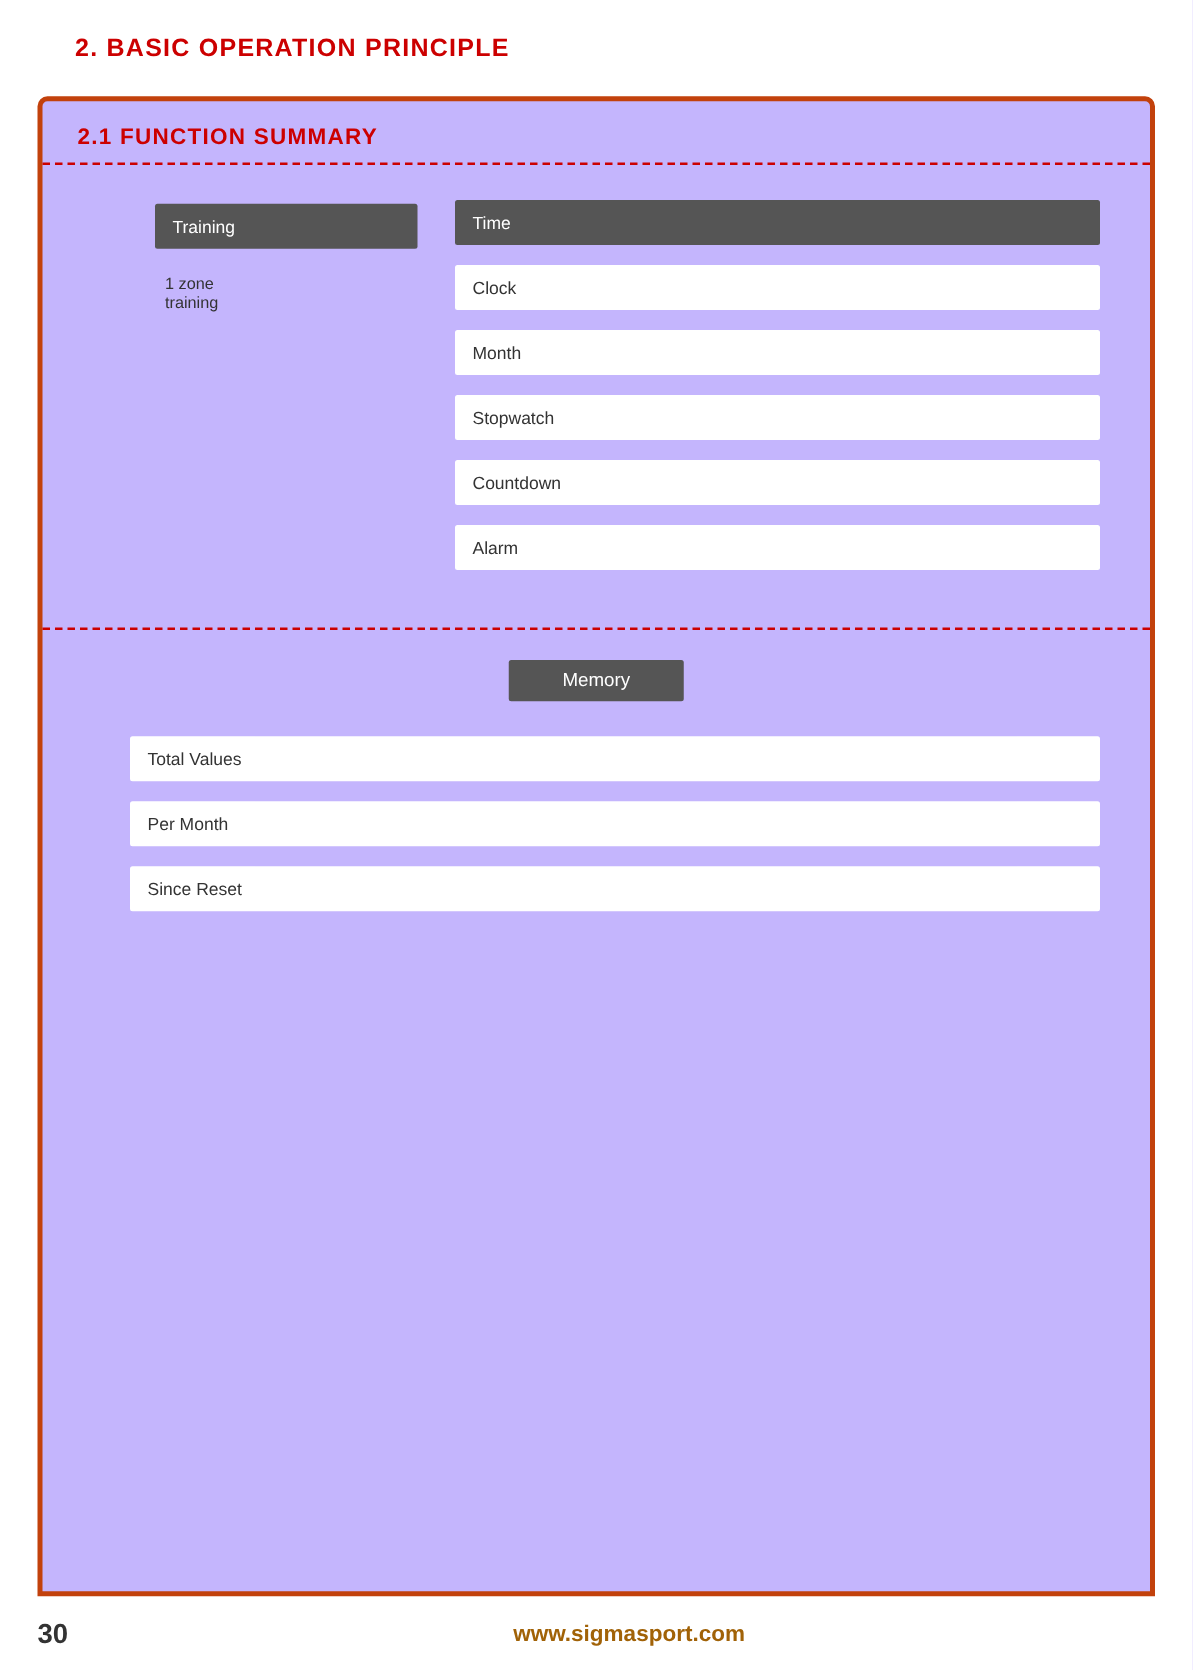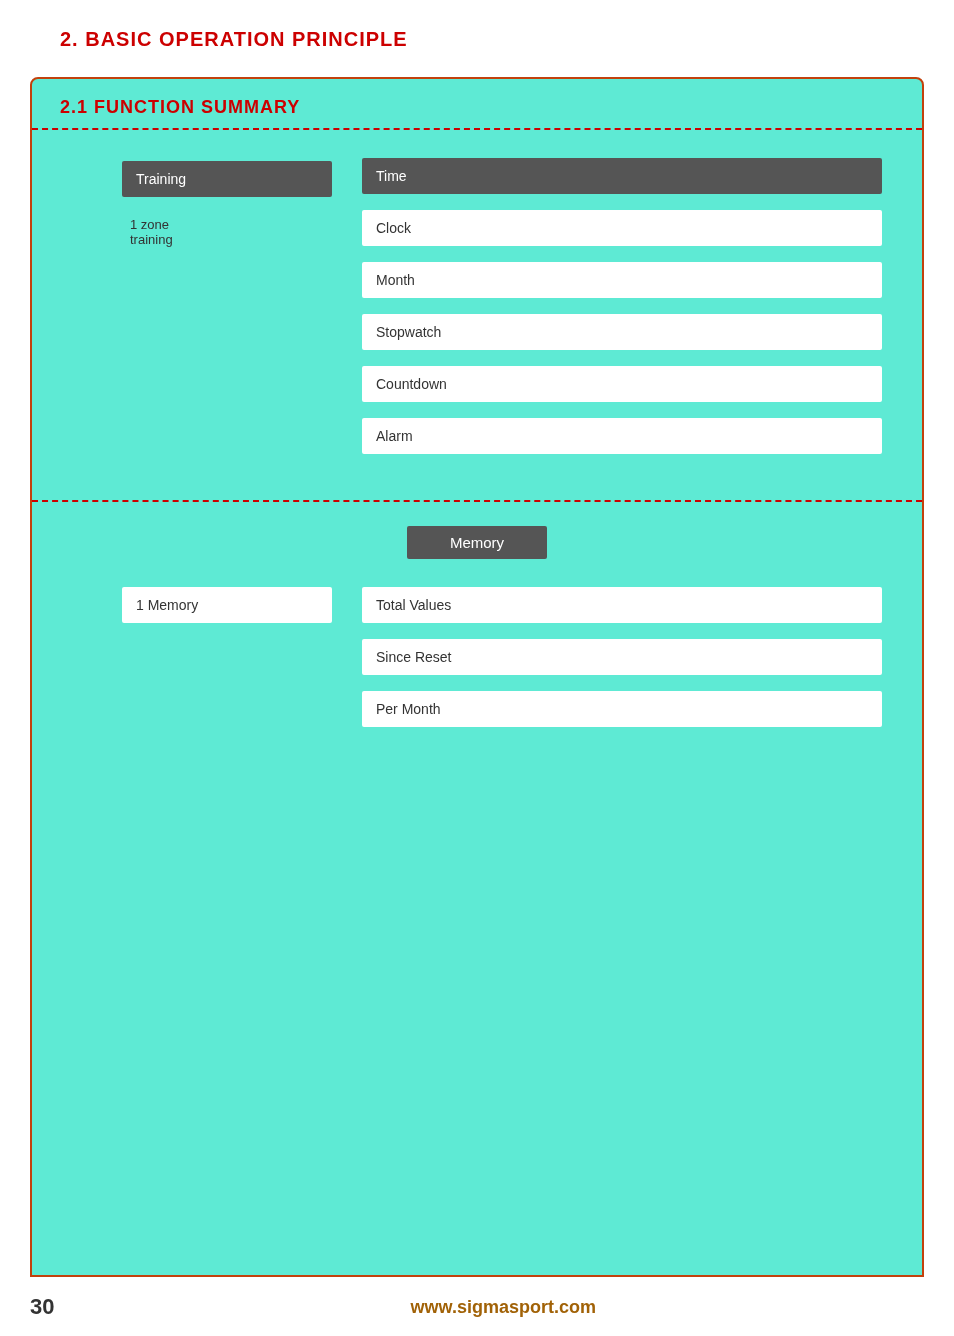--- a/index.html
+++ b/index.html
@@ -29,23 +29,23 @@
       color: #cc0000;
       font-size: 20px;
       font-weight: 900;
       letter-spacing: 1px;
       text-transform: uppercase;
     }
 
     
     .card {
       margin: 10px 30px 0 30px;
-      border: 2px solid #c2410c;
+      border: 4px solid #c2410c;
       border-radius: 8px 8px 0 0;
-      background: #5eead4;
+      background: #c4b5fd;
       position: relative;
       min-height: 1200px;
     }
 
     
     .section-title {
       color: #cc0000;
       font-size: 18px;
       font-weight: 900;
       letter-spacing: 1px;
@@ -228,28 +228,25 @@
       </div>
 
       <hr class="memory-dashed-top" style="margin-top: 30px;">
 
       <div class="memory-header-row">
         <div class="memory-box-dark">Memory</div>
       </div>
 
       <div class="memory-layout">
 
-        <div class="memory-left">
-          <div class="func-item" style="min-width:120px;">1 Memory</div>
-        </div>
 
         <div class="memory-right">
           <div class="func-item">Total Values</div>
+          <div class="func-item">Per Month</div>
           <div class="func-item">Since Reset</div>
-          <div class="func-item">Per Month</div>
         </div>
 
       </div>
 
     </div>
 
   </div>
 
   <div class="page-footer">
     <div class="footer-page-num">30</div>

